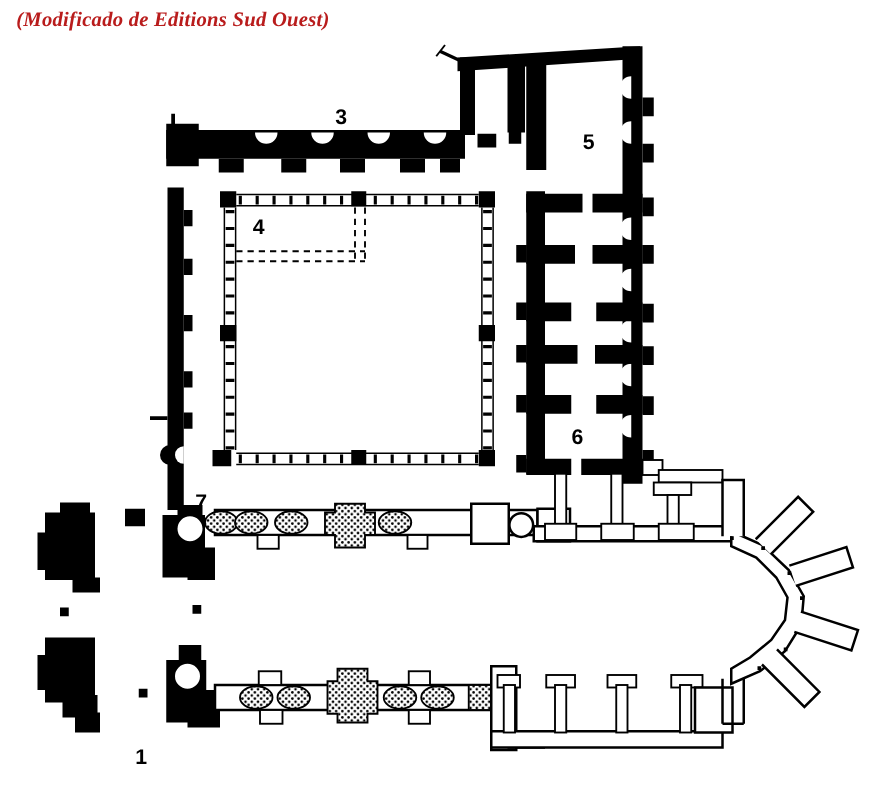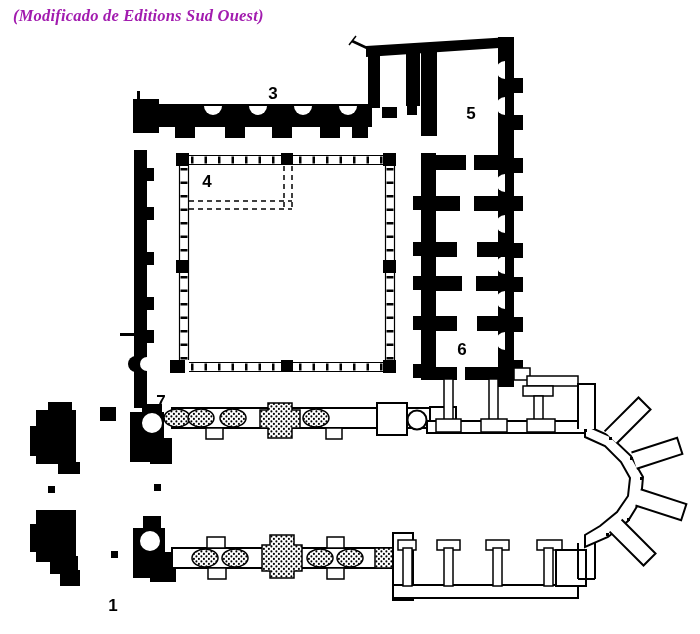--- a/index.html
+++ b/index.html
@@ -1,20 +1,20 @@
 <!DOCTYPE html>
 <html><head>
 <meta charset="utf-8">
 <style>
   html,body{margin:0;padding:0;background:#fff;}
   #stage{position:relative;width:700px;height:634px;background:#fff;overflow:hidden;
          font-family:"Liberation Sans",sans-serif;}
   #caption{position:absolute;left:13px;top:6px;
            font-family:"Liberation Serif",serif;font-style:italic;font-weight:bold;
-           font-size:16.5px;color:#a21caf;letter-spacing:.2px;}
+           font-size:16.5px;color:#b91c1c;letter-spacing:.2px;}
   svg{position:absolute;left:0;top:0;}
   .ink{fill:#000;stroke:none;}
   .wht{fill:#fff;stroke:none;}
   .out{fill:#fff;stroke:#000;stroke-width:2;}
   .out15{fill:#fff;stroke:#000;stroke-width:1.5;}
   .thin{stroke:#000;stroke-width:1.2;fill:none;}
   .tick{stroke:#000;stroke-width:7;fill:none;stroke-dasharray:2.5 11;}
   .dash{stroke:#000;stroke-width:1.5;fill:none;stroke-dasharray:5 4;}
   .stip{fill:url(#stip);stroke:#000;stroke-width:1.5;}
   .lbl{font-family:"Liberation Sans",sans-serif;font-weight:bold;font-size:17px;

